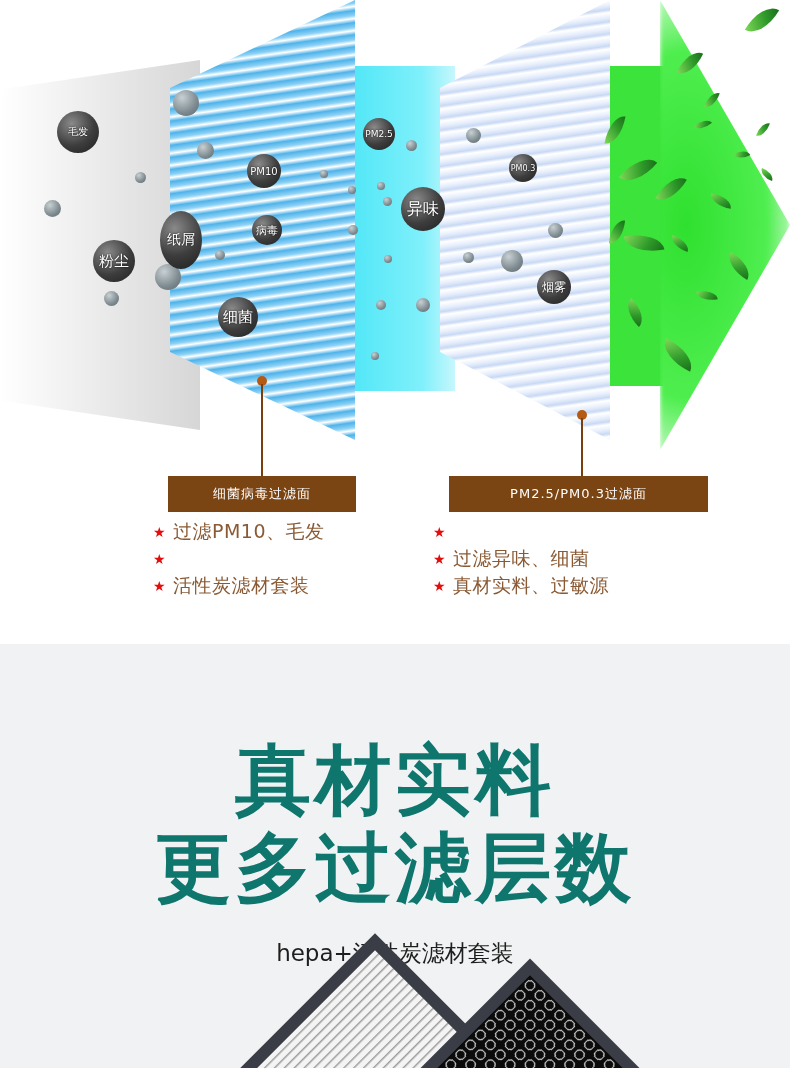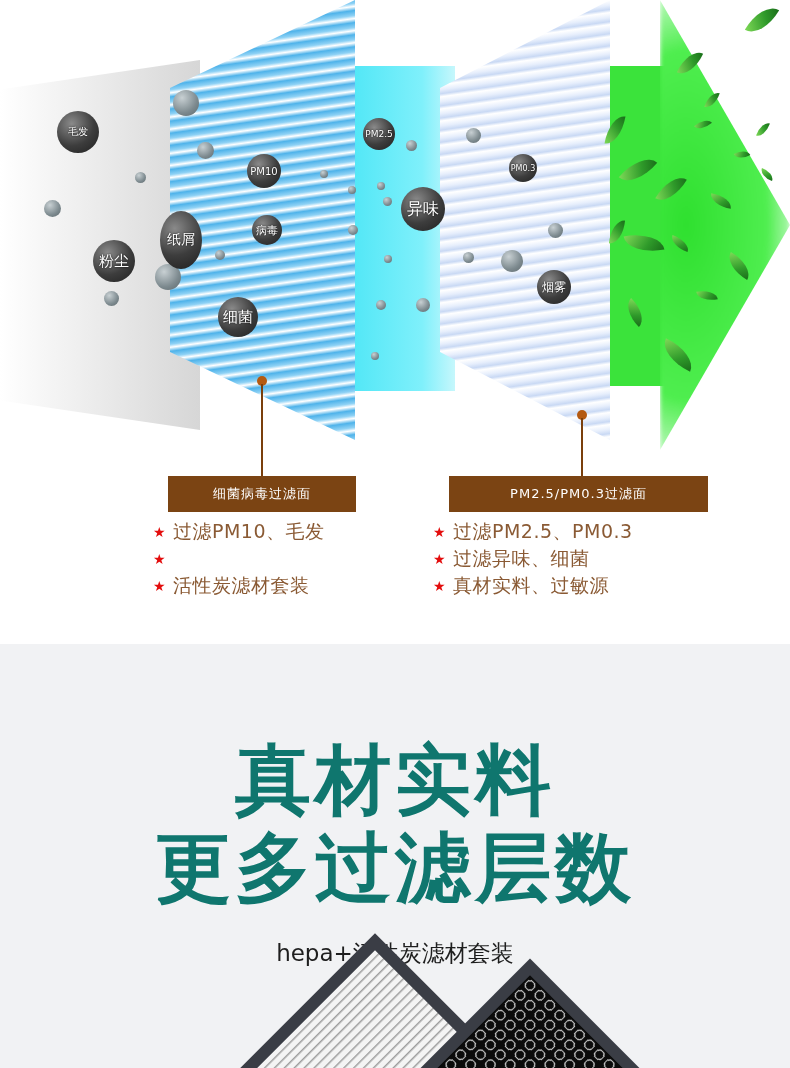--- a/index.html
+++ b/index.html
@@ -144,21 +144,20 @@
     <li>
         <span class="star">★</span>
         <span>活性炭滤材套装</span>
       </li>
   </ul>
 
   <div class="label-box" style="left:449px;top:476px;width:259px;">PM2.5/PM0.3过滤面</div>
   <ul class="feature-list" style="left:433px;top:518px;">
     <li>
         <span class="star">★</span>
-        <span>过滤PM2.5、PM0.3</span>
       </li>
     <li>
         <span class="star">★</span>
         <span>过滤异味、细菌</span>
       </li>
     <li>
         <span class="star">★</span>
         <span>真材实料、过敏源</span>
       </li>
   </ul>

